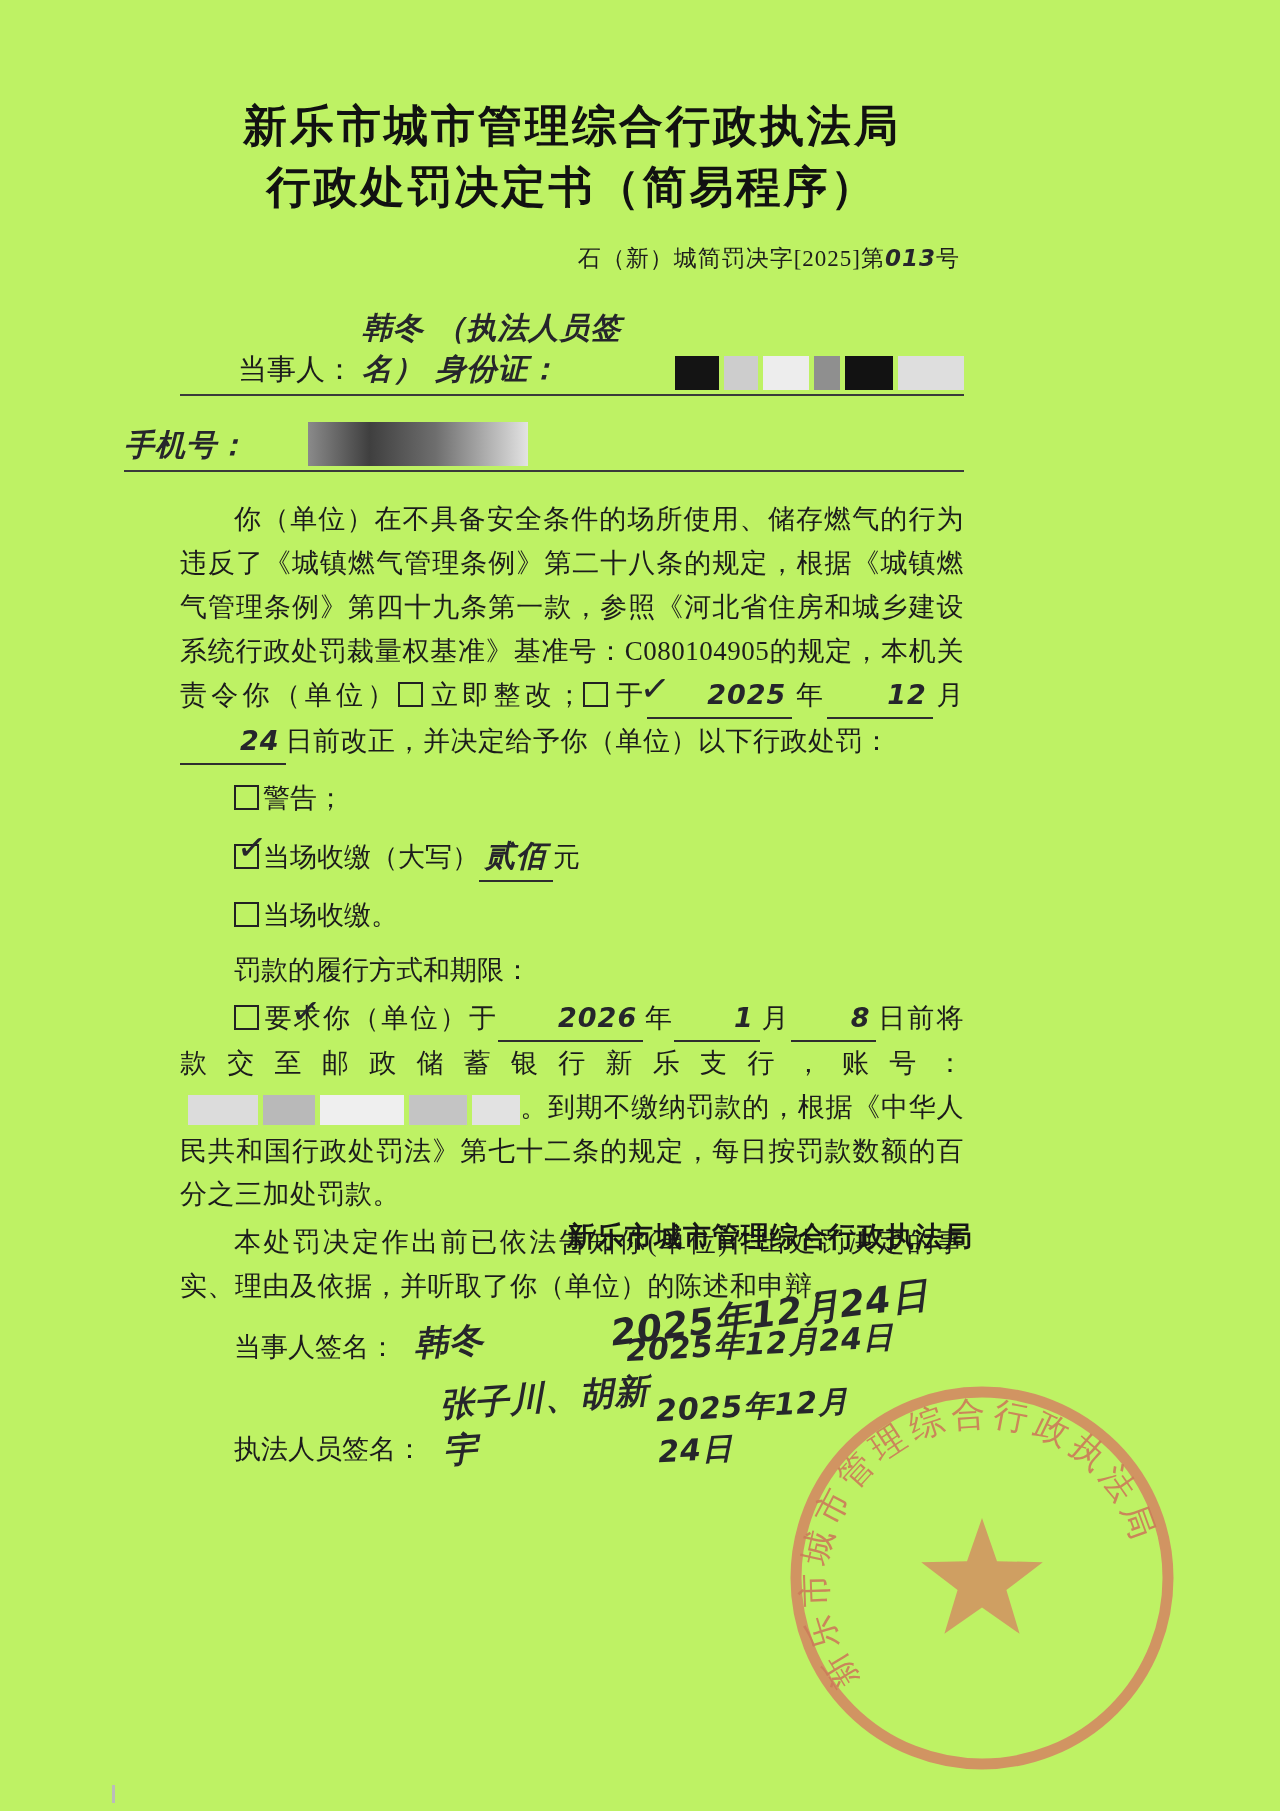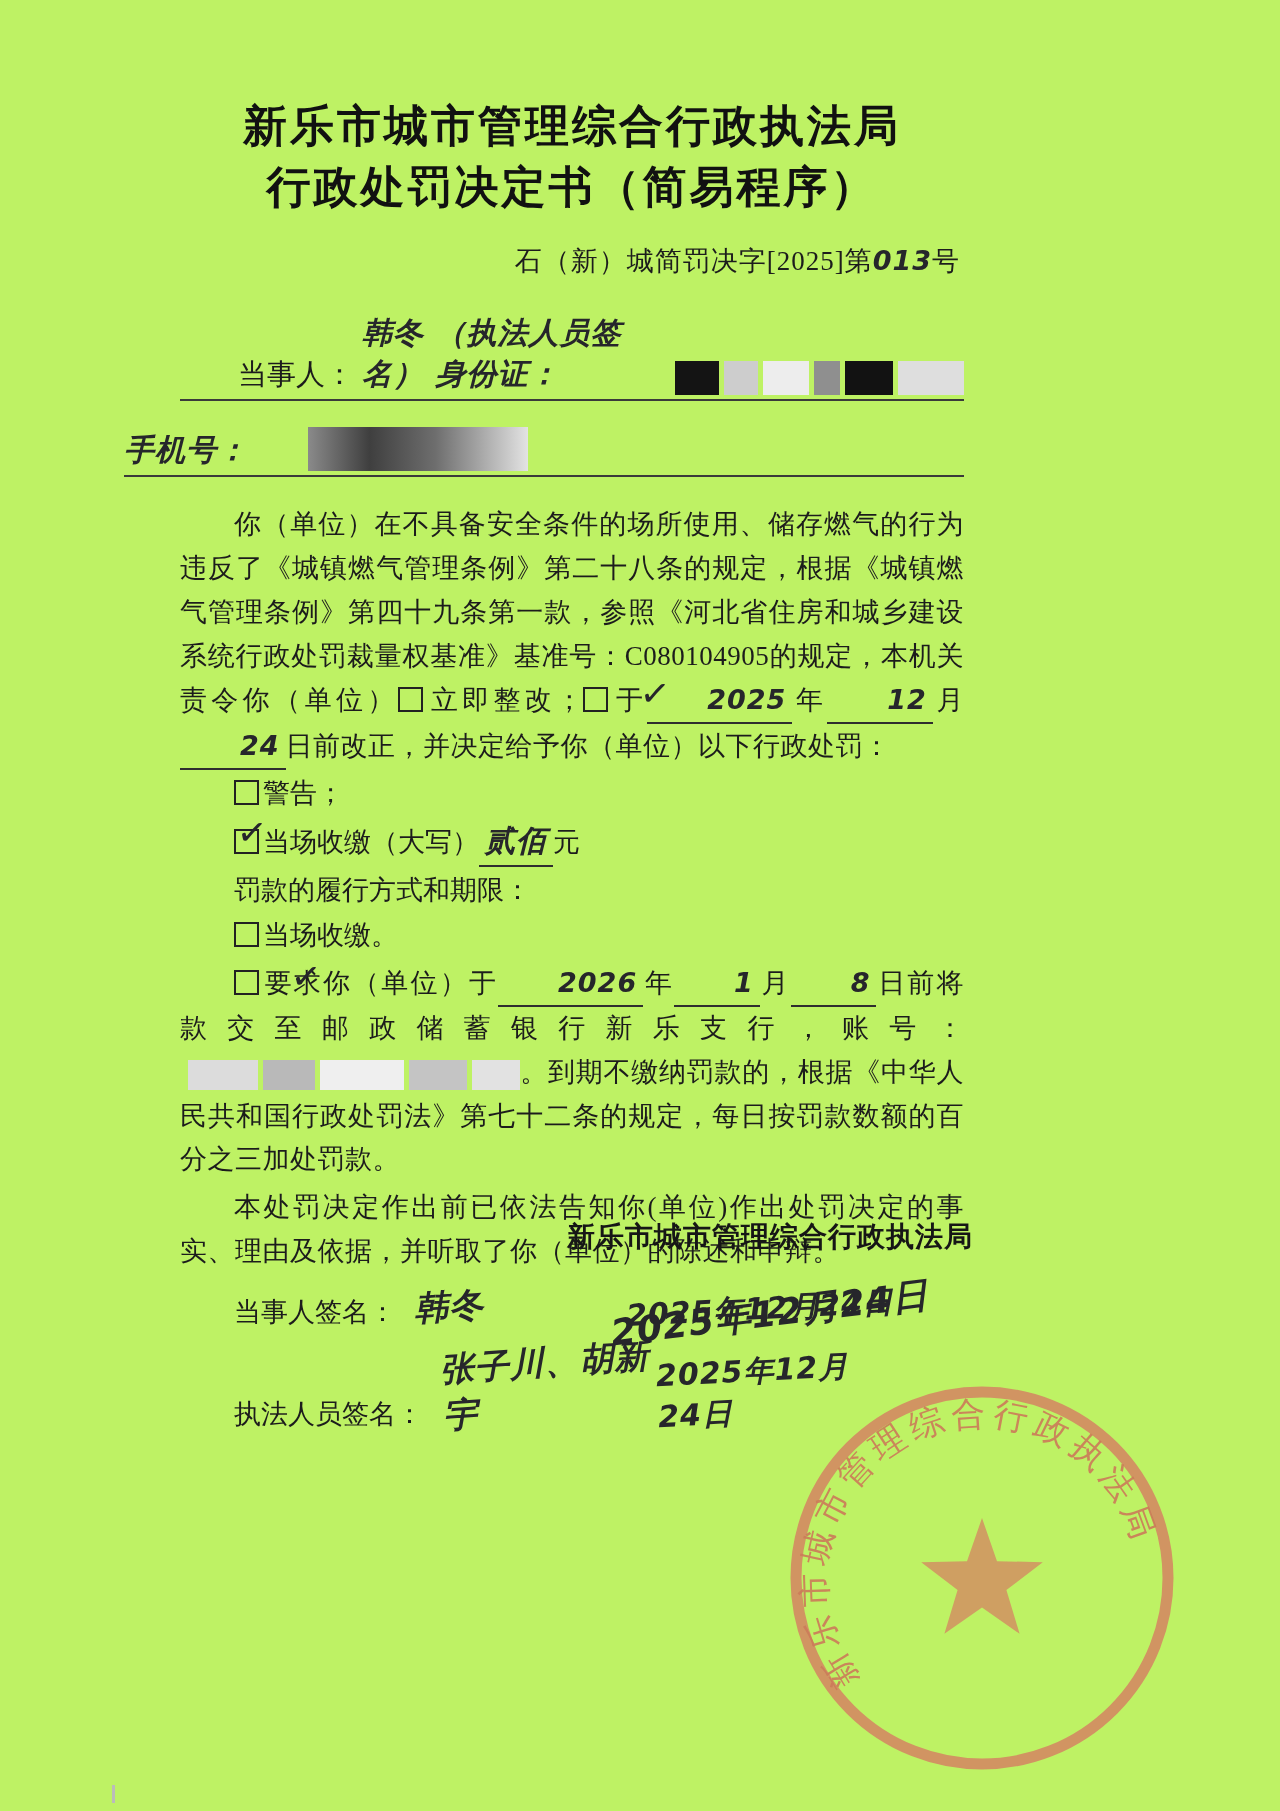--- a/index.html
+++ b/index.html
@@ -9,36 +9,36 @@
     width:1280px; height:1811px;
     margin:0 auto;
     background:#bef264;
     color:#1c1c1c;
     font-family:"Liberation Serif", serif;
     overflow:hidden;
   }
   .content { position:absolute; left:180px; top:96px; width:784px; }
   .title { text-align:center; font-family:"Liberation Sans", sans-serif;
     font-weight:900; font-size:44px; letter-spacing:3px; color:#111; line-height:1.38; }
-  .doc-no { text-align:right; font-size:27px; margin-top:26px; letter-spacing:1px; padding-right:4px;}
+  .doc-no { text-align:right; font-size:23px; margin-top:26px; letter-spacing:1px; padding-right:4px;}
   .hw { font-family:"DejaVu Sans", sans-serif; font-style:italic; font-weight:600;
     color:#26262b; letter-spacing:1px; }
   .hw.big { font-size:30px; }
   .u { border-bottom:2px solid #2e2e2e; padding:0 6px; display:inline-block; min-width:44px; text-align:center; }
   .fill-row { display:flex; align-items:flex-end; margin-top:26px;
     border-bottom:2px solid #3a3a3a; padding-bottom:4px; font-size:29px; }
   .fill-row .label { white-space:nowrap; }
   .phone-row { margin-left:-56px; width:840px; }
   .redact { display:inline-flex; align-items:center; gap:5px; margin-left:14px; vertical-align:middle; }
   .rb { display:inline-block; height:34px; }
   .rb.s { height:30px; }
   .body-text { font-size:27px; line-height:1.62; text-align:justify; letter-spacing:0.5px; }
   .indent { text-indent:2em; }
   .mt { margin-top:4px; }
-  .opt-line { font-size:27px; line-height:1.6; margin-left:2em; margin-top:2px; }
+  .opt-line { font-size:27px; line-height:1.6; margin-left:2em; margin-top:12px; }
   .cb { display:inline-block; width:25px; height:25px; border:2.5px solid #222;
     vertical-align:-3px; margin-right:4px; position:relative; background:transparent; }
   .cb .tick { position:absolute; left:1px; top:-16px; font-size:36px; color:#26262b;
     font-family:"DejaVu Sans", sans-serif; transform:rotate(6deg); line-height:1; }
   .sig-row { display:flex; align-items:flex-end; font-size:27px; margin-top:10px; }
   .sig-row .label { margin-left:2em; white-space:nowrap; }
   .sig-row .sig { font-size:34px; margin-left:18px; transform:rotate(-4deg); }
   .sig-row .date { margin-left:auto; margin-right:70px; font-size:30px; transform:rotate(-3deg); }
   .party-sig { transform:rotate(-10deg) translateY(-14px); }
   .footer { position:absolute; left:560px; top:1218px; width:420px; text-align:center; }
@@ -78,23 +78,23 @@
         <span class="rb" style="width:220px;height:44px;background:linear-gradient(90deg,#8a8a8a,#3f3f3f 28%,#6e6e6e 58%,#e3e3e3);"></span>
       </span>
     </div>
 
     <p class="body-text indent" style="margin-top:26px;"><span>你（单位）在不具备安全条件的场所使用、储存燃气的行为违反了《城镇燃气管理条例》第二十八条的规定，根据《城镇燃气管理条例》第四十九条第一款，参照《河北省住房和城乡建设系统行政处罚裁量权基准》基准号：C080104905的规定，本机关责令你（单位）</span><span class="cb"></span><span>立即整改；</span><span class="cb"><span class="tick">✓</span></span><span>于</span><span class="hw u">2025</span><span>年</span><span class="hw u">12</span><span>月</span><span class="hw u">24</span><span>日前改正，并决定给予你（单位）以下行政处罚：</span></p>
 
     <p class="opt-line"><span class="cb"></span><span>警告；</span></p>
 
     <p class="opt-line"><span class="cb"><span class="tick">✓</span></span><span>当场收缴（大写）</span><span class="hw u big">贰佰</span><span>元</span></p>
 
+    <p class="opt-line"><span class="cb"></span><span>当场收缴。</span></p>
+
     <p class="opt-line"><span>罚款的履行方式和期限：</span></p>
-
-    <p class="opt-line"><span class="cb"></span><span>当场收缴。</span></p>
 
     <p class="body-text indent mt"><span class="cb"><span class="tick">✓</span></span><span>要求你（单位）于</span><span class="hw u">2026</span><span>年</span><span class="hw u">1</span><span>月</span><span class="hw u">8</span><span>日前将款交至邮政储蓄银行新乐支行，账号：</span><span class="redact" style="margin-left:8px;">
           <span class="rb s" style="width:70px;background:#dcdcdc;"></span>
           <span class="rb s" style="width:52px;background:#b9b9b9;"></span>
           <span class="rb s" style="width:84px;background:#efefef;"></span>
           <span class="rb s" style="width:58px;background:#c4c4c4;"></span>
           <span class="rb s" style="width:48px;background:#e2e2e2;"></span>
         </span><span>。到期不缴纳罚款的，根据《中华人民共和国行政处罚法》第七十二条的规定，每日按罚款数额的百分之三加处罚款。</span></p>
 
 

